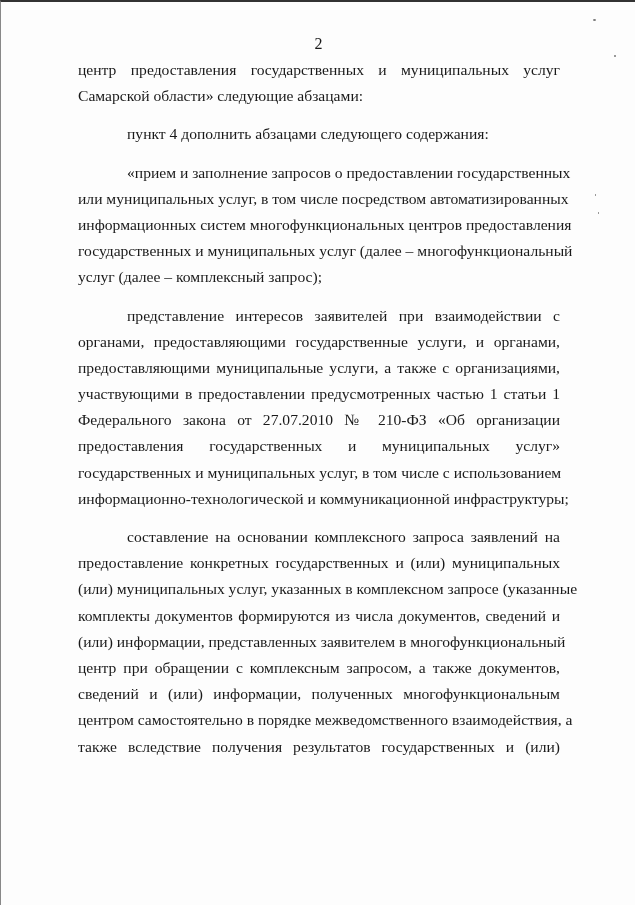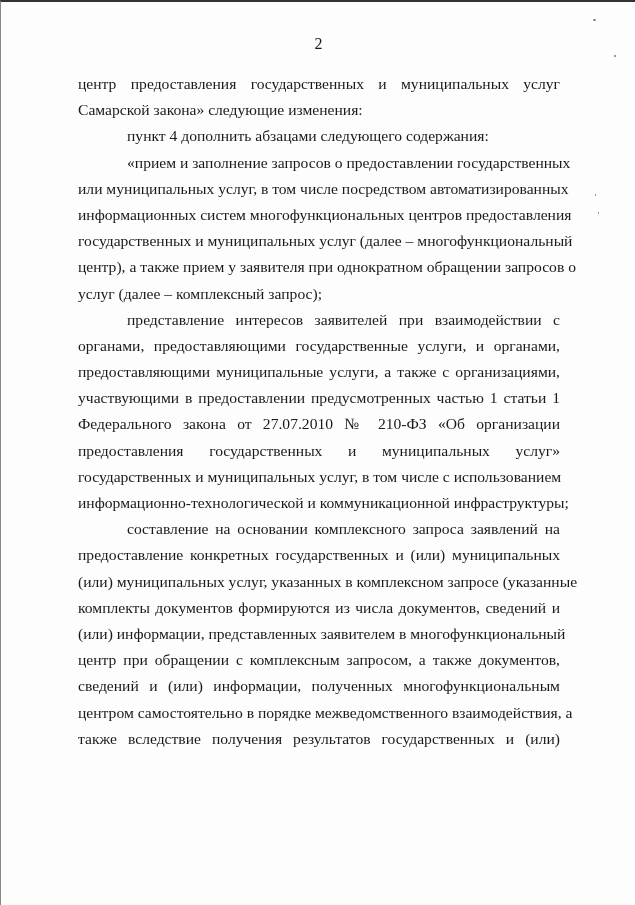--- a/index.html
+++ b/index.html
@@ -13,43 +13,42 @@
     position: relative; width: 635px; height: 905px;
     background: #fdfdfd;
     box-sizing: border-box;
     border-top: 2px solid #333;
     border-left: 1px solid #888;
   }
   .page-num {
     position: absolute; top: 33px; left: 0; width: 635px;
     text-align: center; font-size: 16px;
   }
-  .body { position: absolute; left: 77px; top: 72px; width: 482px; }
+  .body { position: absolute; left: 77px; top: 58px; width: 482px; }
   .line {
     font-size: 15.6px; height: 26.2px; line-height: 20px;
     white-space: nowrap; text-align: justify; text-align-last: justify;
   }
   .line.last { text-align-last: left; }
-  .line.indent { padding-left: 49px; }
+  .line.indent { padding-left: 49px; margin-top: 12px; }
   .speck { position: absolute; background: #777; border-radius: 50%; }
 </style>
 </head>
 <body>
 
 <div class="page">
   <div class="page-num">2</div>
   <div class="body" id="doc-body">
       <div class="line">центр предоставления государственных и муниципальных услуг</div>
-      <div class="line last">Самарской закона» следующие изменения:</div>
+      <div class="line last">Самарской области» следующие абзацами:</div>
       <div class="line indent last">пункт 4 дополнить абзацами следующего содержания:</div>
       <div class="line indent">«прием и заполнение запросов о предоставлении государственных</div>
       <div class="line">или муниципальных услуг, в том числе посредством автоматизированных</div>
       <div class="line">информационных систем многофункциональных центров предоставления</div>
       <div class="line">государственных и муниципальных услуг (далее – многофункциональный</div>
-      <div class="line">центр), а также прием у заявителя при однократном обращении запросов о</div>
       <div class="line last">услуг (далее – комплексный запрос);</div>
       <div class="line indent">представление интересов заявителей при взаимодействии с</div>
       <div class="line">органами, предоставляющими государственные услуги, и органами,</div>
       <div class="line">предоставляющими муниципальные услуги, а также с организациями,</div>
       <div class="line">участвующими в предоставлении предусмотренных частью 1 статьи 1</div>
       <div class="line">Федерального закона от 27.07.2010 № 210-ФЗ «Об организации</div>
       <div class="line">предоставления государственных и муниципальных услуг»</div>
       <div class="line">государственных и муниципальных услуг, в том числе с использованием</div>
       <div class="line last">информационно-технологической и коммуникационной инфраструктуры;</div>
       <div class="line indent">составление на основании комплексного запроса заявлений на</div>

